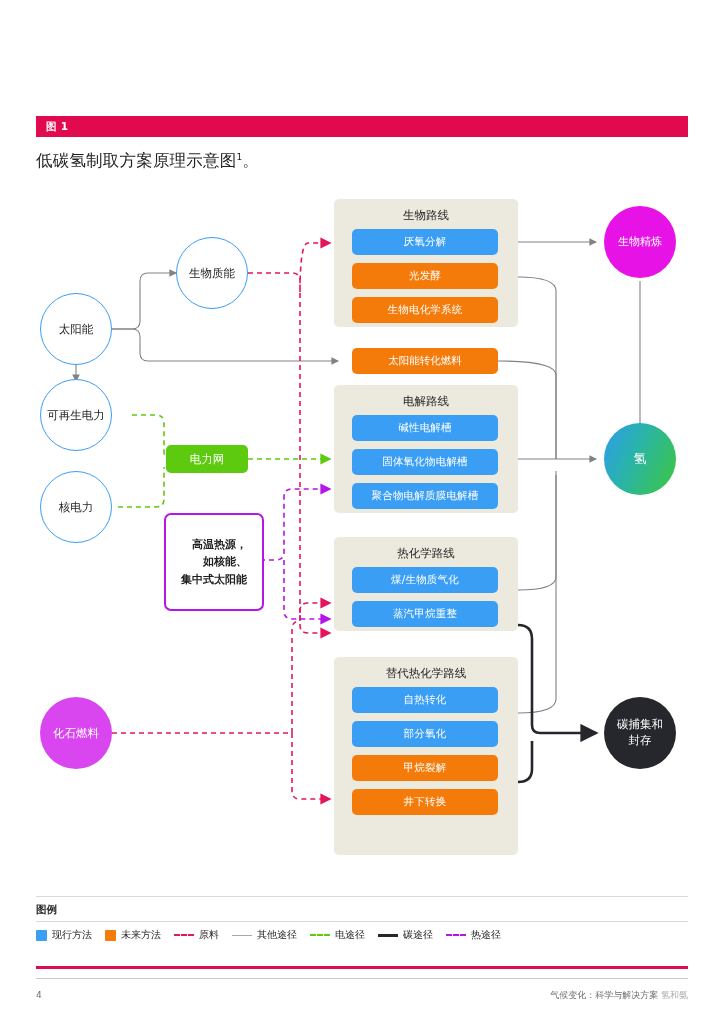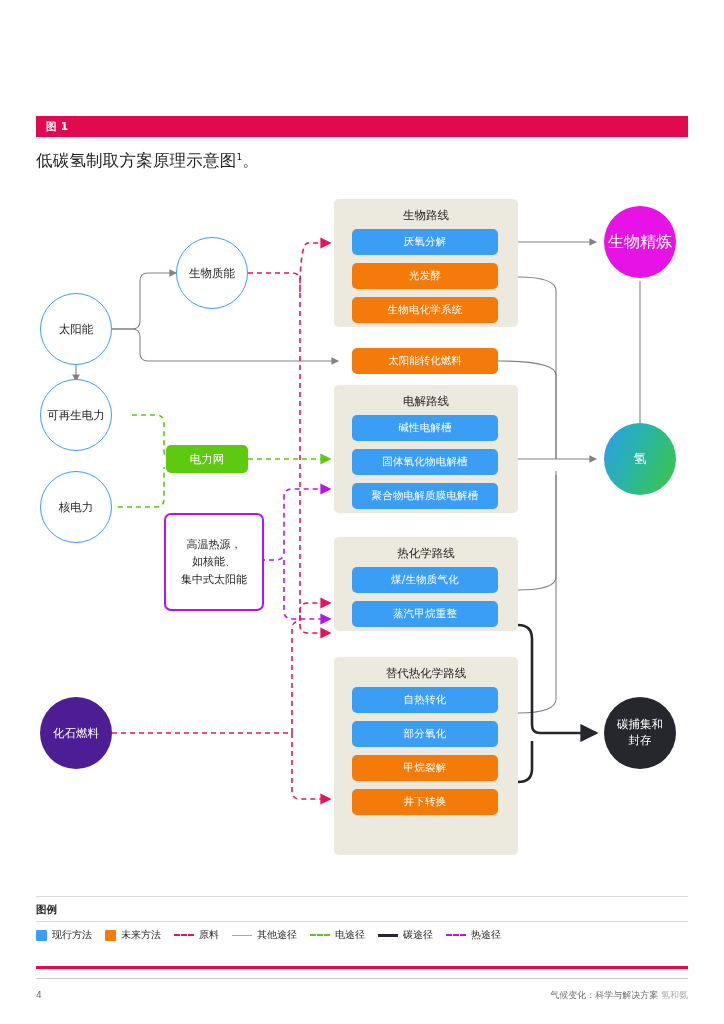--- a/index.html
+++ b/index.html
@@ -37,42 +37,42 @@
     position:absolute;border-radius:50%;
     display:flex;align-items:center;justify-content:center;
     text-align:center;line-height:1.25;
     box-sizing:border-box;
   }
   .circle-src{
     background:#ffffff;border:1.4px solid #3b9ef5;
     font-size:11.5px;color:#231f20;
   }
   .circle-fossil{
-    background:#4c1d95;border:none;color:#ffffff;font-size:11.5px;
+    background:#d946ef;border:none;color:#ffffff;font-size:11.5px;
   }
   .circle-biorefinery{
-    background:#e612e6;color:#ffffff;font-size:16px;
+    background:#e612e6;color:#ffffff;font-size:11px;
   }
   .circle-h2{
     background:linear-gradient(115deg,#2e9bf0 0%,#29b4a8 42%,#3ec73e 100%);
     color:#ffffff;font-size:13px;
   }
   .circle-ccs{
     background:#25272c;color:#ffffff;font-size:11.5px;line-height:1.35;
   }
 
   .grid-box{
     position:absolute;background:#5dc90f;border-radius:5px;
     display:flex;align-items:center;justify-content:center;
     color:#ffffff;font-size:11.5px;
   }
   .heat-box{
     position:absolute;background:#ffffff;border:2px solid #b515e8;border-radius:7px;
-    display:flex;align-items:center;justify-content:center;text-align:center;
-    font-size:11px;line-height:1.55;color:#231f20;
+    display:flex;align-items:center;justify-content:center;text-align:right;
+    font-size:11px;line-height:1.55;color:#231f20;font-weight:bold;
   }
 
   
   .group{
     position:absolute;background:#ece9de;border-radius:5px;
   }
   .group-title{
     position:absolute;left:0;right:0;top:9px;text-align:center;
     font-size:11.5px;font-weight:normal;color:#231f20;
   }

